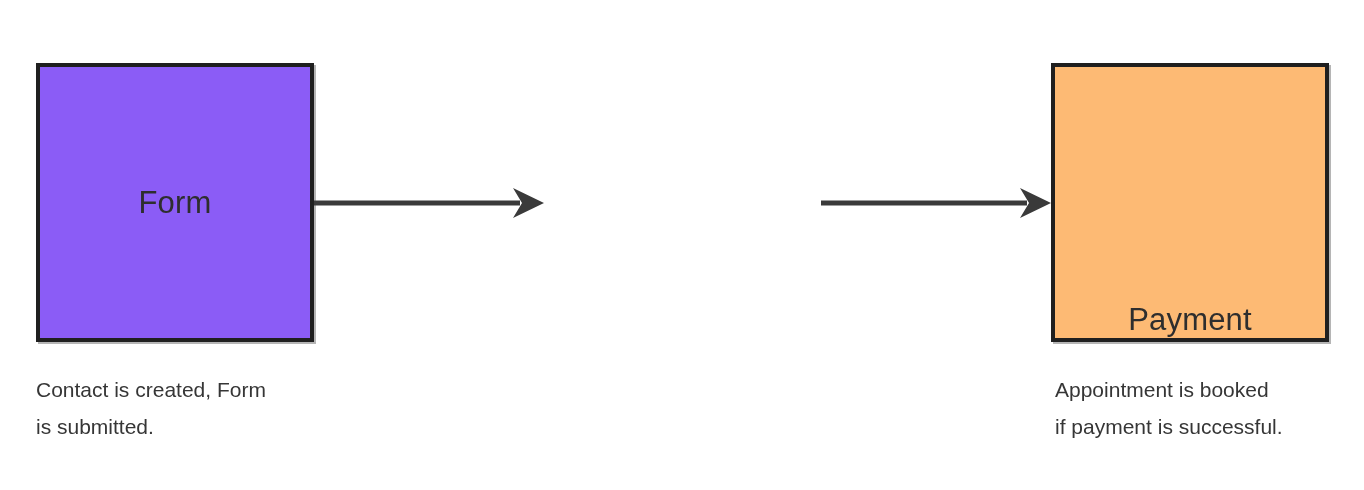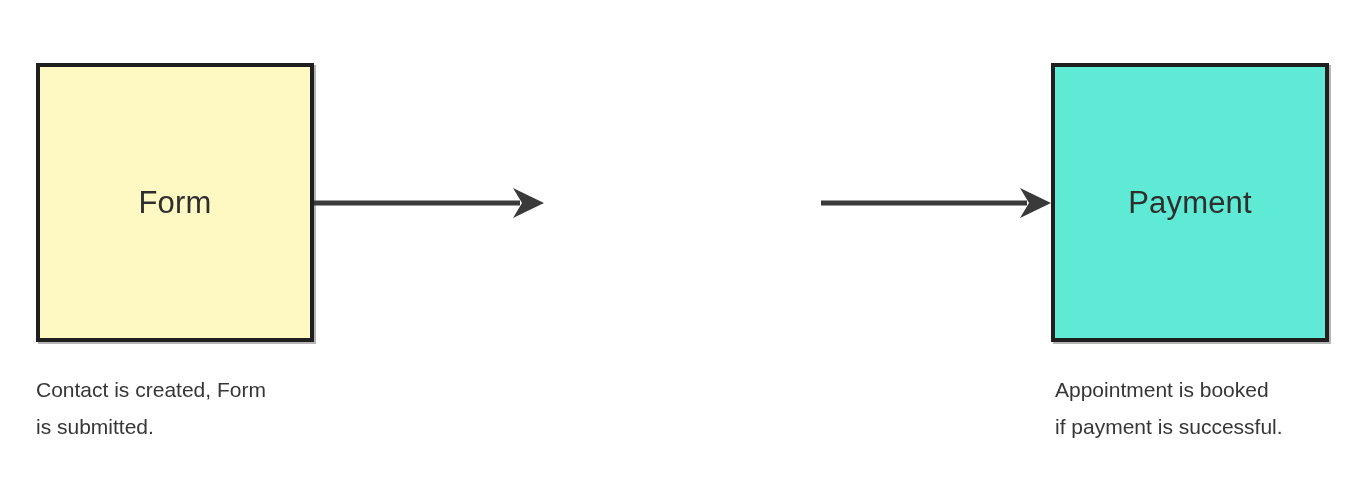--- a/index.html
+++ b/index.html
@@ -71,36 +71,36 @@
     color: var(--caption-color);
   }
   .caption-1 { left: 36px; }
   .caption-2 { left: 1055px; }
 </style>
 </head>
 <body>
 
 <div class="canvas">
 
-  <div class="node node-1" style="background-color: #fef9c3;">
+  <div class="node node-1" style="background-color: #8b5cf6;">
     <span class="node-label">Form</span>
   </div>
 
   <svg class="arrow arrow-1" viewBox="0 0 230 36" aria-hidden="true">
     <line x1="0" y1="18" x2="206" y2="18"></line>
     <polygon points="199,3 230,18 199,33 208,18"></polygon>
   </svg>
 
 
   <svg class="arrow arrow-2" viewBox="0 0 230 36" aria-hidden="true">
     <line x1="0" y1="18" x2="206" y2="18"></line>
     <polygon points="199,3 230,18 199,33 208,18"></polygon>
   </svg>
 
-  <div class="node node-3" style="background-color: #5eead4;">
+  <div class="node node-3" style="background-color: #fdba74; align-items: flex-end;">
     <span class="node-label">Payment</span>
   </div>
 
   <div class="caption caption-2">
     <div>Appointment is booked</div>
     <div>if payment is successful.</div>
   </div>
 
   <div class="caption caption-1">
     <div>Contact is created, Form</div>

